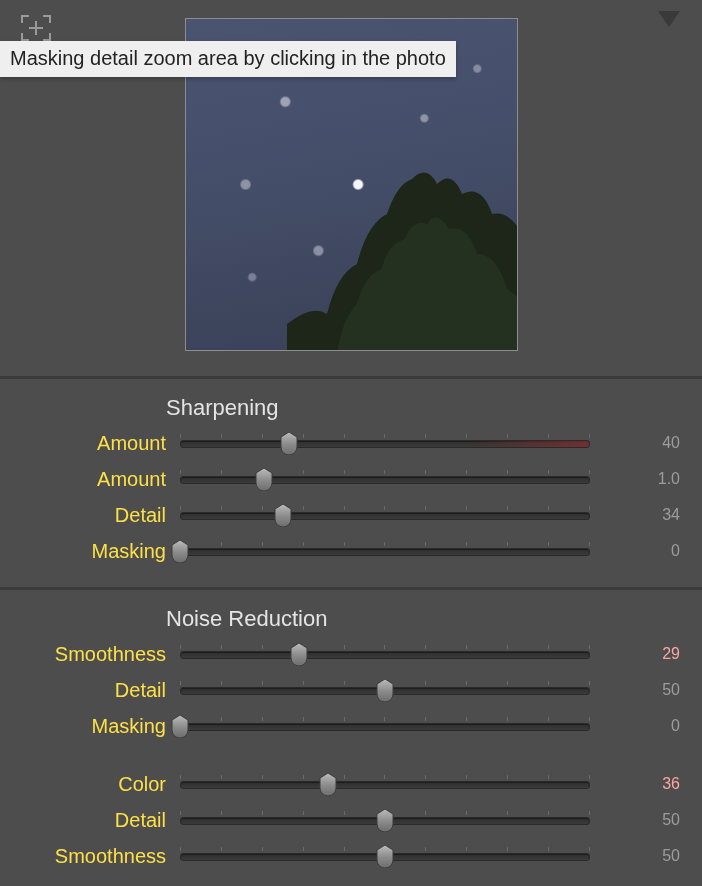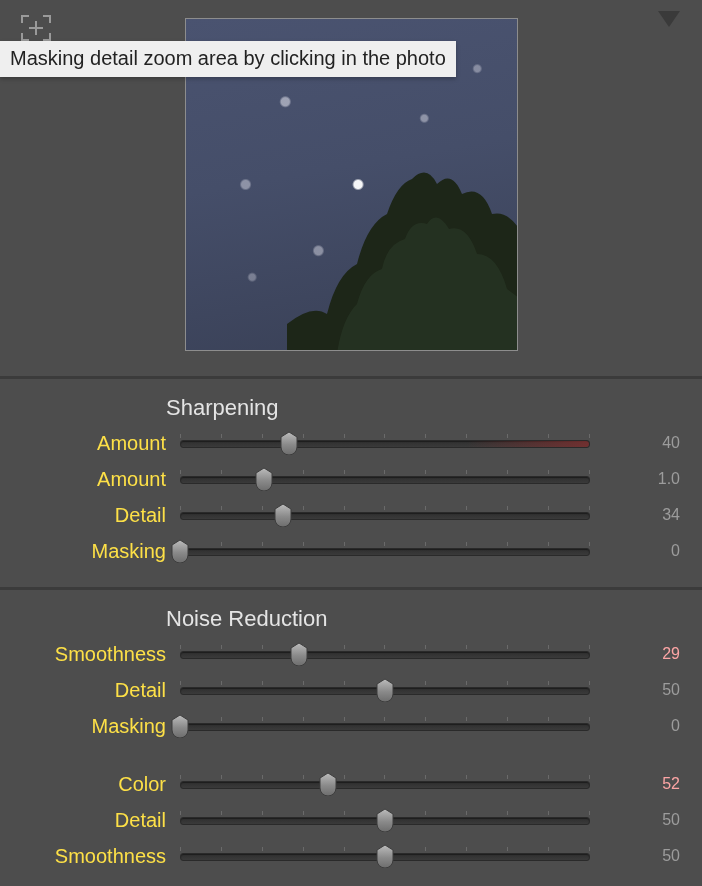--- a/index.html
+++ b/index.html
@@ -414,21 +414,21 @@
               <span></span>
               <span></span>
               <span></span>
               <span></span>
             </div>
             <div class="s-track"></div>
             <svg class="s-thumb" style="left:36%">
               <use href="#thumb"></use>
             </svg>
           </div>
-          <div class="s-value active">52</div>
+          <div class="s-value active">36</div>
         </div>
         <div class="slider-row">
           <div class="s-label">Detail</div>
           <div class="s-track-wrap">
             <div class="s-ticks">
               <span></span>
               <span></span>
               <span></span>
               <span></span>
               <span></span>

